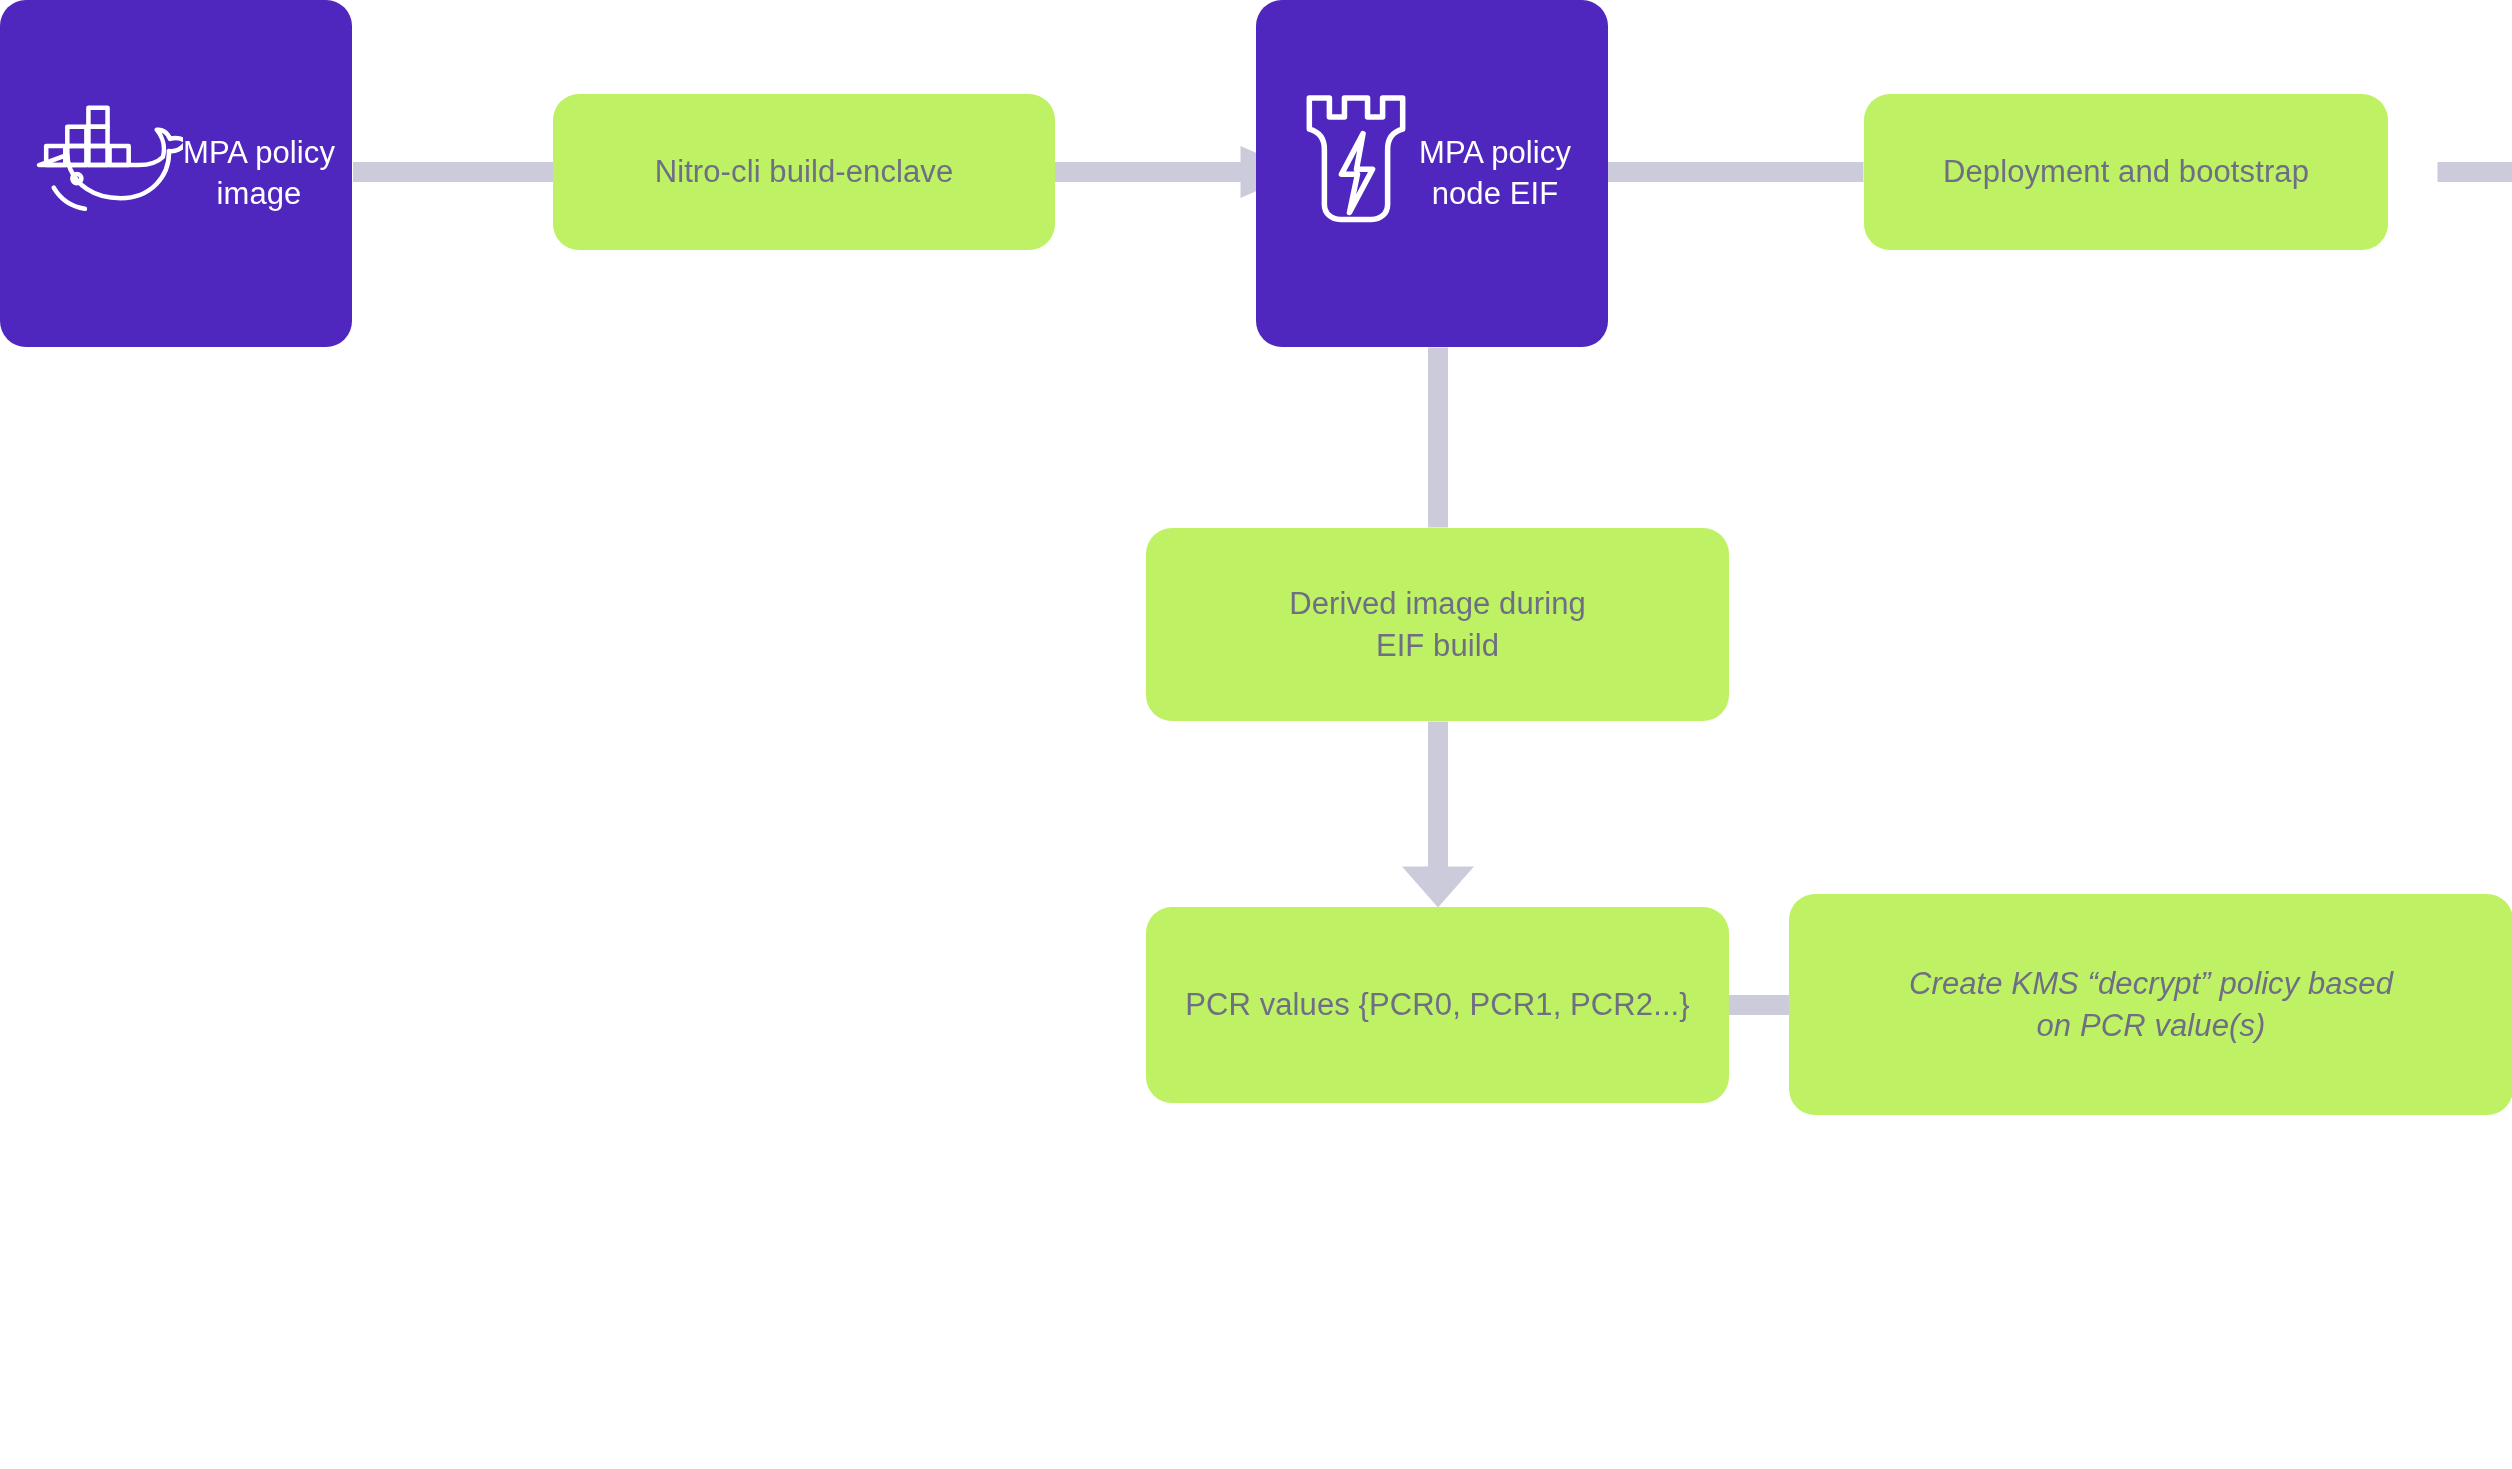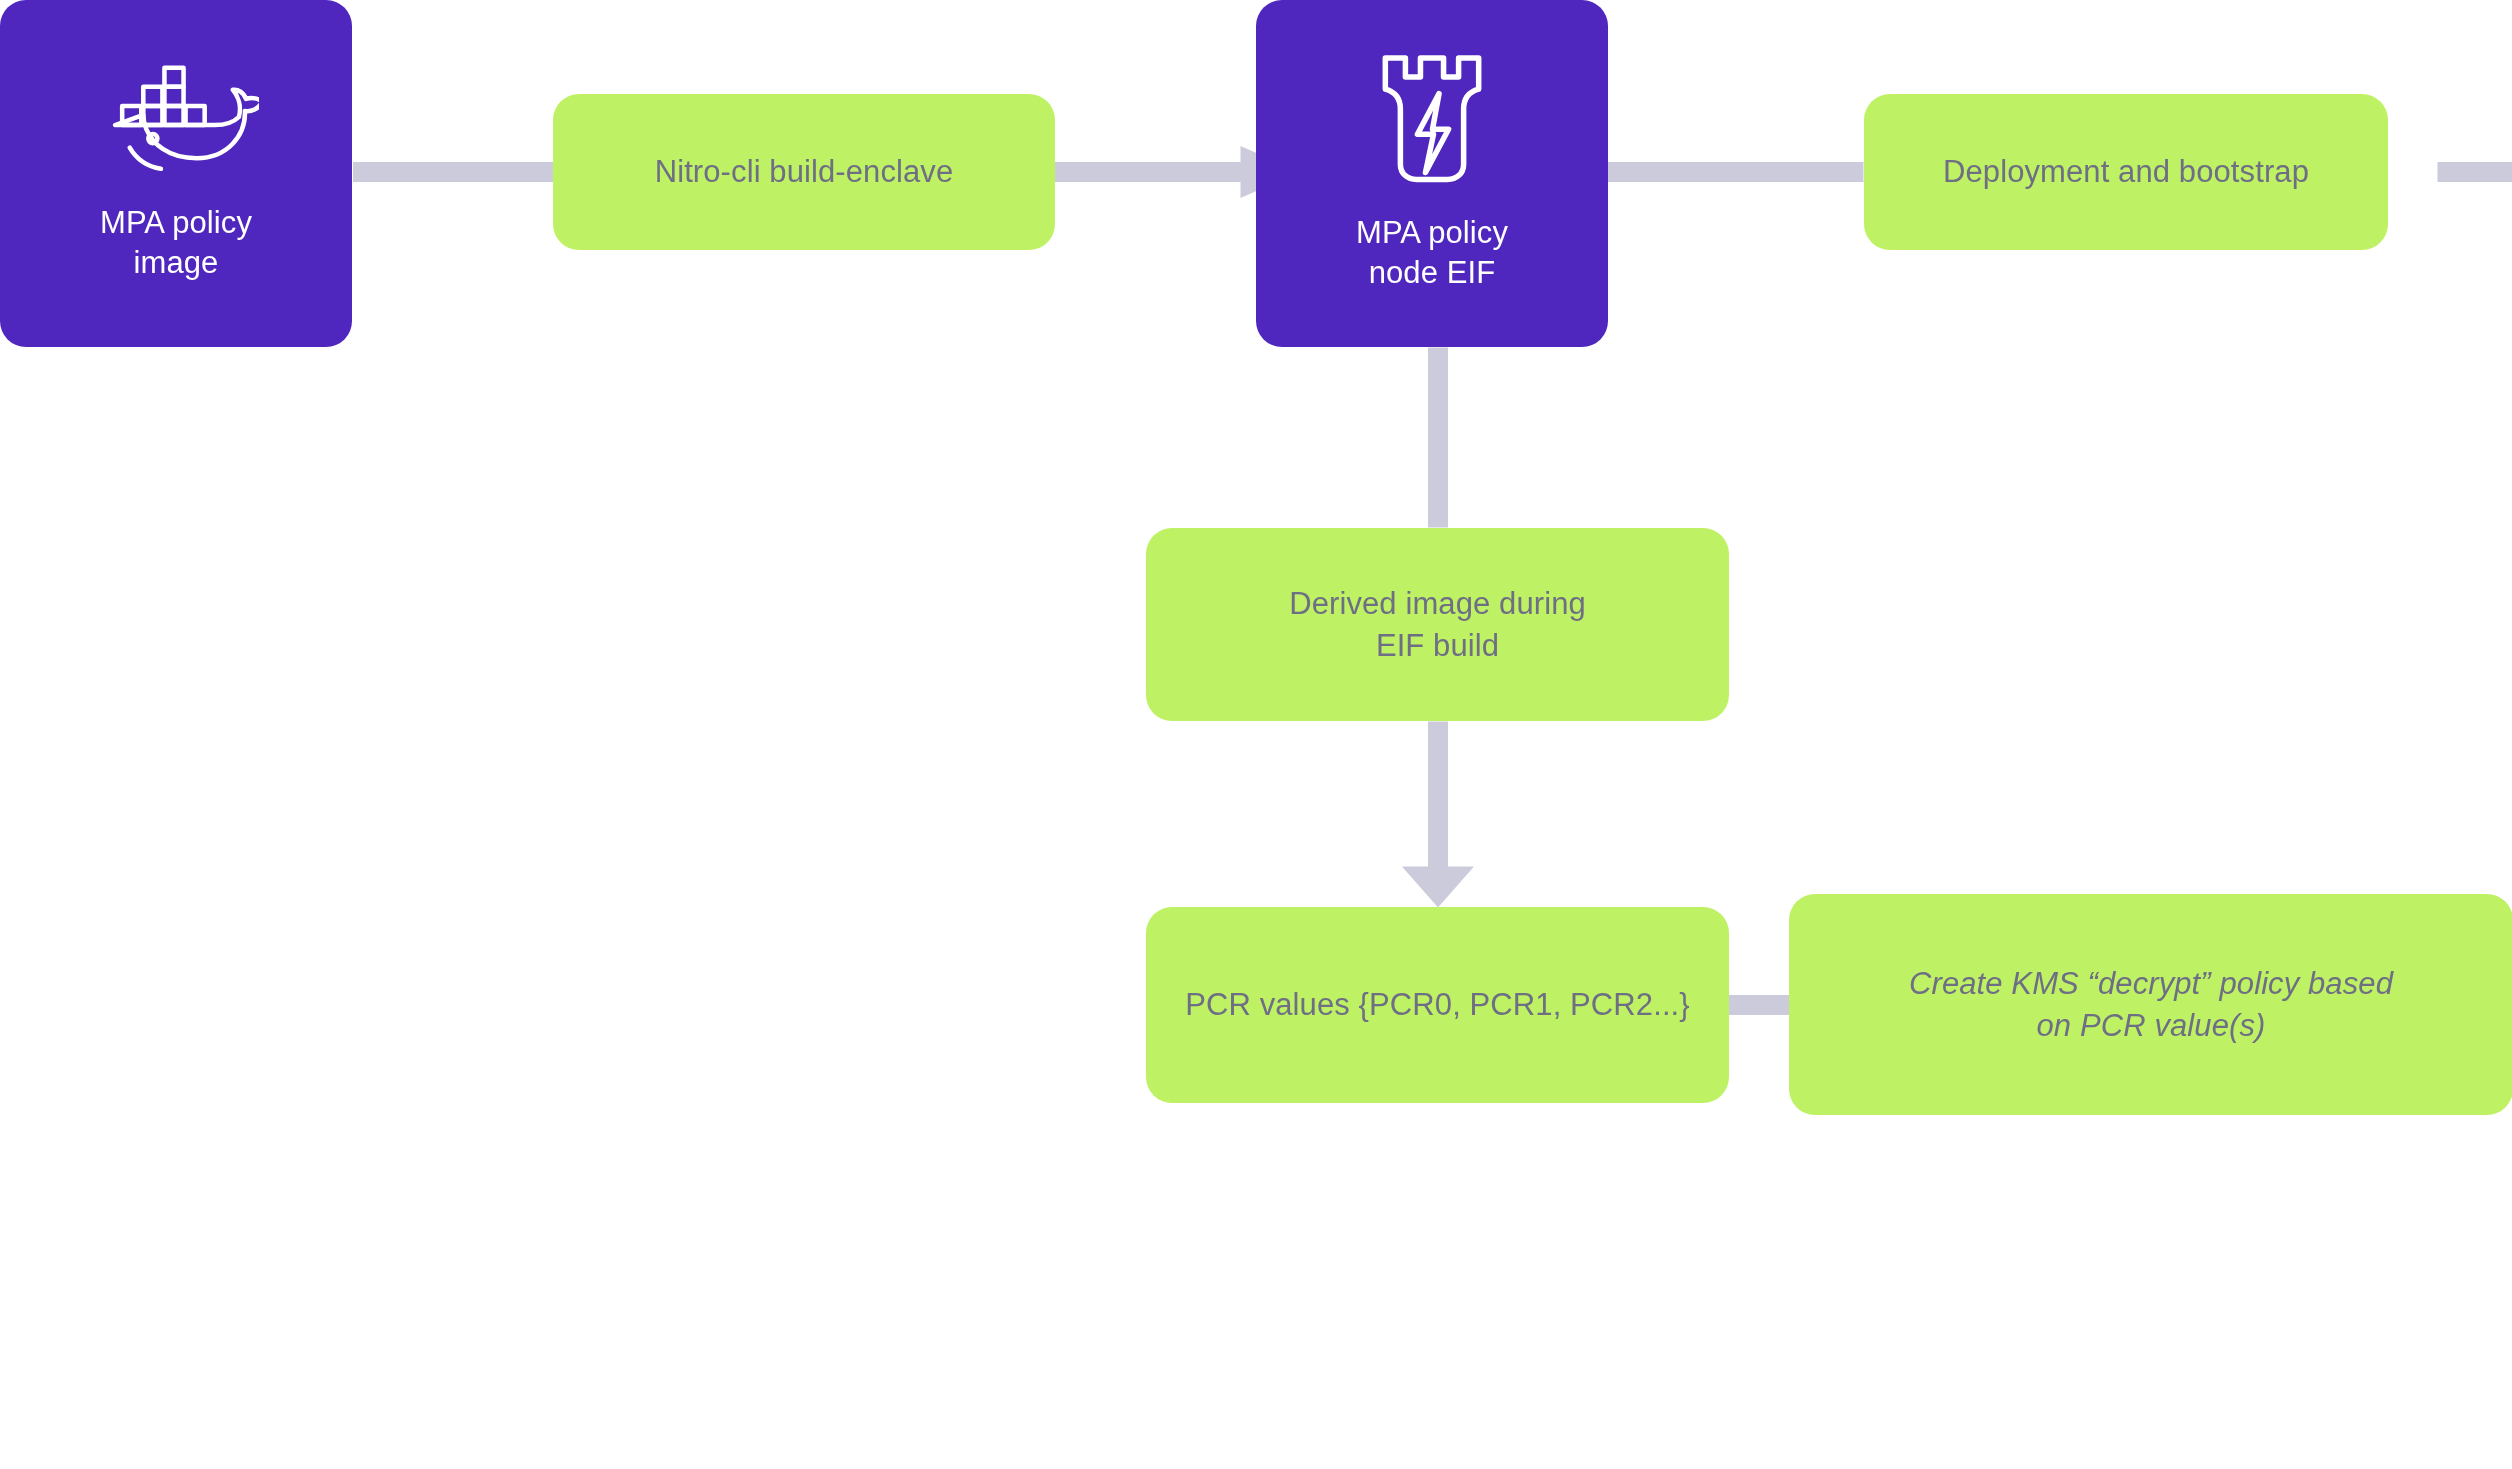--- a/index.html
+++ b/index.html
@@ -14,21 +14,21 @@
     background: #ffffff;
     font-family: "Liberation Sans", sans-serif;
     overflow: hidden;
   }
   
   .node {
     position: absolute;
     box-sizing: border-box;
     border-radius: 26px;
     display: flex;
-    flex-direction: column;
+    flex-direction: row;
     align-items: center;
     justify-content: center;
   }
   .node.purple {
     background: #4F26BE;
   }
   .node-label {
     text-align: center;
     line-height: 1.30;
     letter-spacing: 0.1px;

